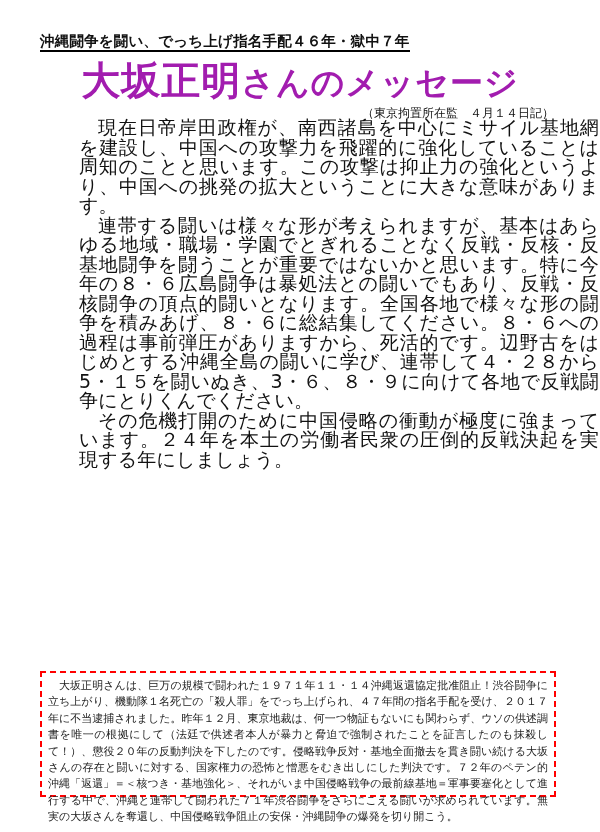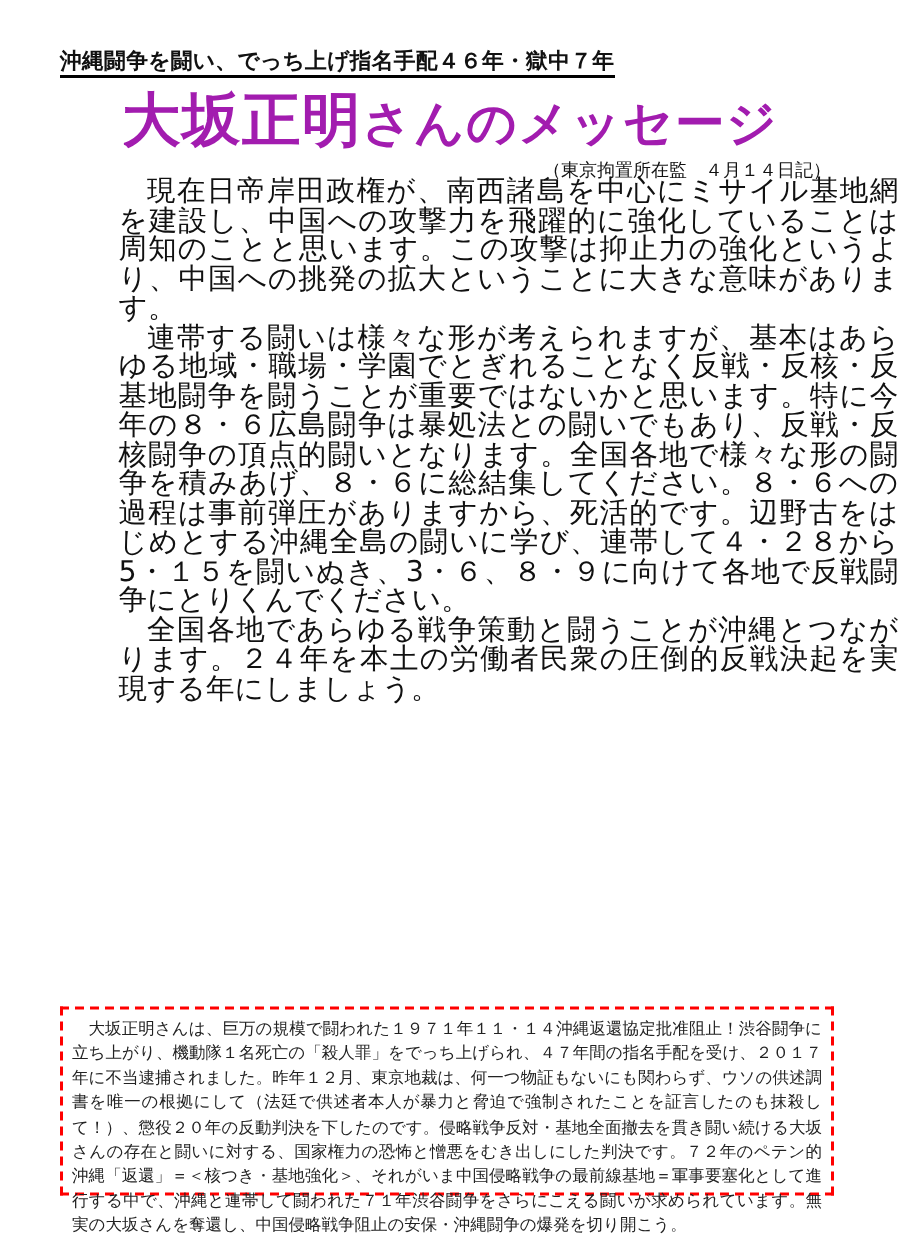--- a/index.html
+++ b/index.html
@@ -100,20 +100,20 @@
 
   <div class="title">
     <span>大坂正明</span><span class="kana">さんのメッセージ</span>
   </div>
 
   <div class="dateline">（東京拘置所在監　４月１４日記）</div>
 
   <div class="body-text">
     <p>現在日帝岸田政権が、南西諸島を中心にミサイル基地網を建設し、中国への攻撃力を飛躍的に強化していることは周知のことと思います。この攻撃は抑止力の強化というより、中国への挑発の拡大ということに大きな意味があります。</p>
     <p>連帯する闘いは様々な形が考えられますが、基本はあらゆる地域・職場・学園でとぎれることなく反戦・反核・反基地闘争を闘うことが重要ではないかと思います。特に今年の８・６広島闘争は暴処法との闘いでもあり、反戦・反核闘争の頂点的闘いとなります。全国各地で様々な形の闘争を積みあげ、８・６に総結集してください。８・６への過程は事前弾圧がありますから、死活的です。辺野古をはじめとする沖縄全島の闘いに学び、連帯して４・２８から5・１５を闘いぬき、3・６、８・９に向けて各地で反戦闘争にとりくんでください。</p>
-    <p>全国各地であらゆる戦争策動と闘うことが沖縄とつながります。２４年を本土の労働者民衆の圧倒的反戦決起を実現する年にしましょう。</p>
+    <p>その危機打開のために中国侵略の衝動が極度に強まっています。２４年を本土の労働者民衆の圧倒的反戦決起を実現する年にしましょう。</p>
   </div>
 
   <div class="box">
     <p>大坂正明さんは、巨万の規模で闘われた１９７１年１１・１４沖縄返還協定批准阻止！渋谷闘争に立ち上がり、機動隊１名死亡の「殺人罪」をでっち上げられ、４７年間の指名手配を受け、２０１７年に不当逮捕されました。昨年１２月、東京地裁は、何一つ物証もないにも関わらず、ウソの供述調書を唯一の根拠にして（法廷で供述者本人が暴力と脅迫で強制されたことを証言したのも抹殺して！）、懲役２０年の反動判決を下したのです。侵略戦争反対・基地全面撤去を貫き闘い続ける大坂さんの存在と闘いに対する、国家権力の恐怖と憎悪をむき出しにした判決です。７２年のペテン的沖縄「返還」＝＜核つき・基地強化＞、それがいま中国侵略戦争の最前線基地＝軍事要塞化として進行する中で、沖縄と連帯して闘われた７１年渋谷闘争をさらにこえる闘いが求められています。無実の大坂さんを奪還し、中国侵略戦争阻止の安保・沖縄闘争の爆発を切り開こう。</p>
   </div>
 
 </div>
 
 </body></html>

